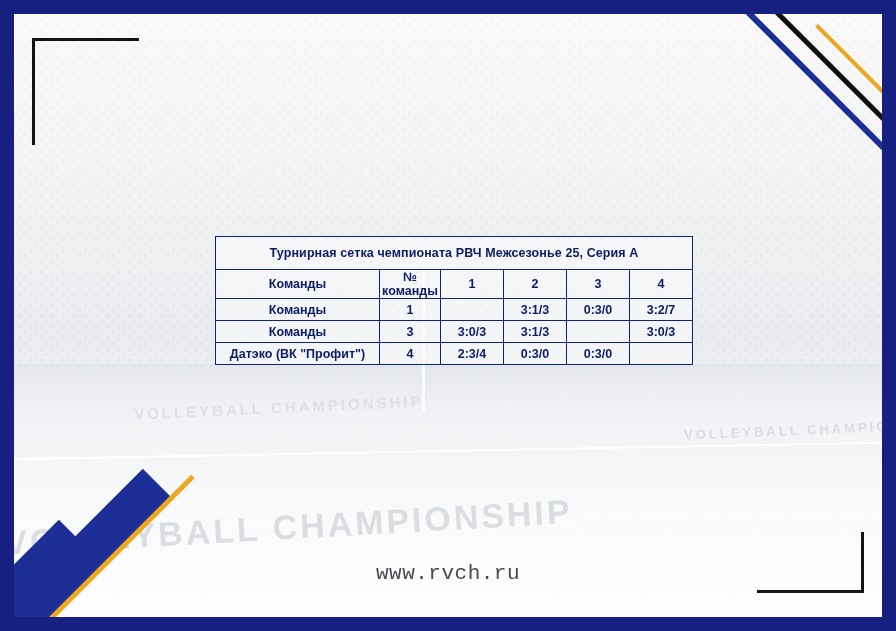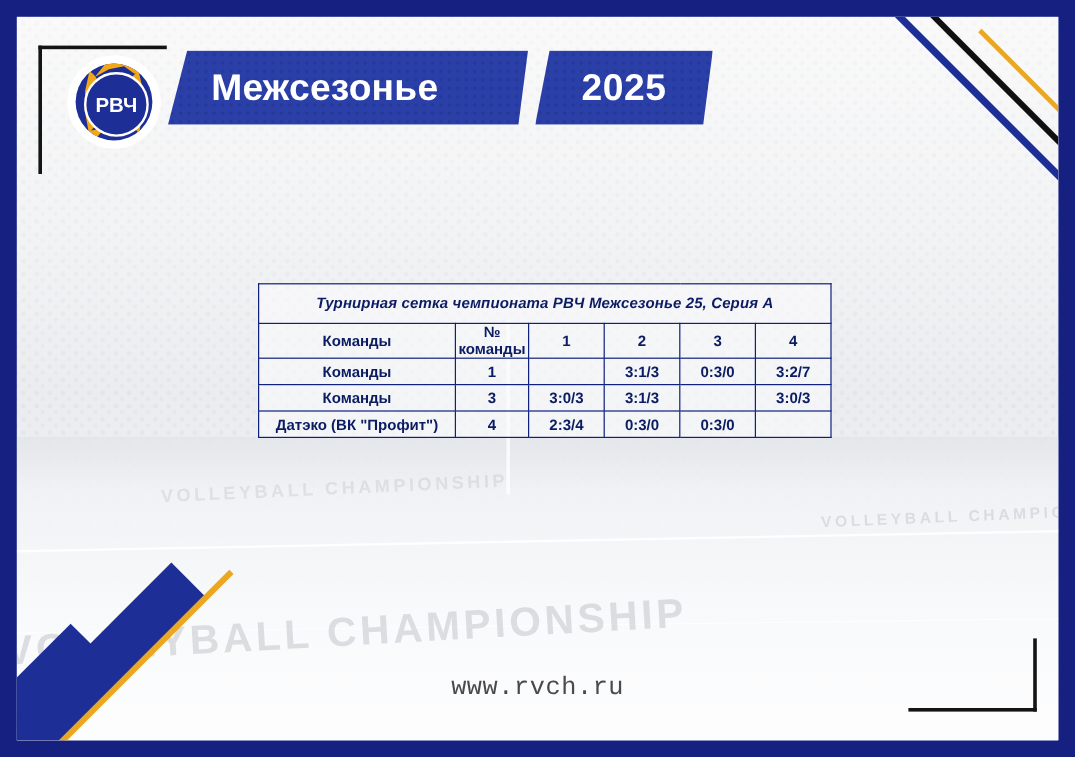--- a/index.html
+++ b/index.html
@@ -120,21 +120,20 @@
     font-size:12.5px;
     font-weight:700;
     text-align:center;
     background:rgba(250,250,251,0.62);
     padding:0;
     font-family:"Liberation Sans",sans-serif;
   }
   td.t-title{
     height:32px;font-size:13px;color:#0b1c63;letter-spacing:0.1px;
     background:rgba(250,250,251,0.55);
-    font-style:italic;
   }
   td.t-head{height:40px;}
   td.t-team{width:163px;height:21px;}
   td.t-num{width:60px;height:21px;}
   td.t-score{width:62px;height:21px;}
   td.cyan{background:#00aeef;}
   .nowrap{white-space:nowrap;}
 
   
   .footer{
@@ -165,41 +164,20 @@
       <span class="s-black"></span>
       <span class="s-gold2"></span>
     </div>
 
     <div class="bl-wedges">
       <span class="wedge wedge-a"></span>
       <span class="wedge wedge-b"></span>
       <span class="gold-diag"></span>
     </div>
 
-    <div class="header">
-      <div class="logo">
-        <div class="logo-inner">
-          <span class="swirl swirl-1"></span>
-          <span class="swirl swirl-2"></span>
-          <span class="swirl swirl-3"></span>
-          <span class="swirl swirl-4"></span>
-          <span class="logo-ring">
-            <span class="logo-text">РВЧ</span>
-          </span>
-        </div>
-      </div>
-
-      <div class="banner banner-title">
-        <span>Межсезонье</span>
-      </div>
-
-      <div class="banner banner-year">
-        <span>2025</span>
-      </div>
-    </div>
 
     <div class="table-wrap">
       <table class="bracket-table">
         <tbody>
           <tr>
             <td class="t-title" colspan="6">Турнирная сетка чемпионата РВЧ Межсезонье 25, Серия А</td>
           </tr>
           <tr>
             <td class="t-head t-team">Команды</td>
             <td class="t-head t-num">

